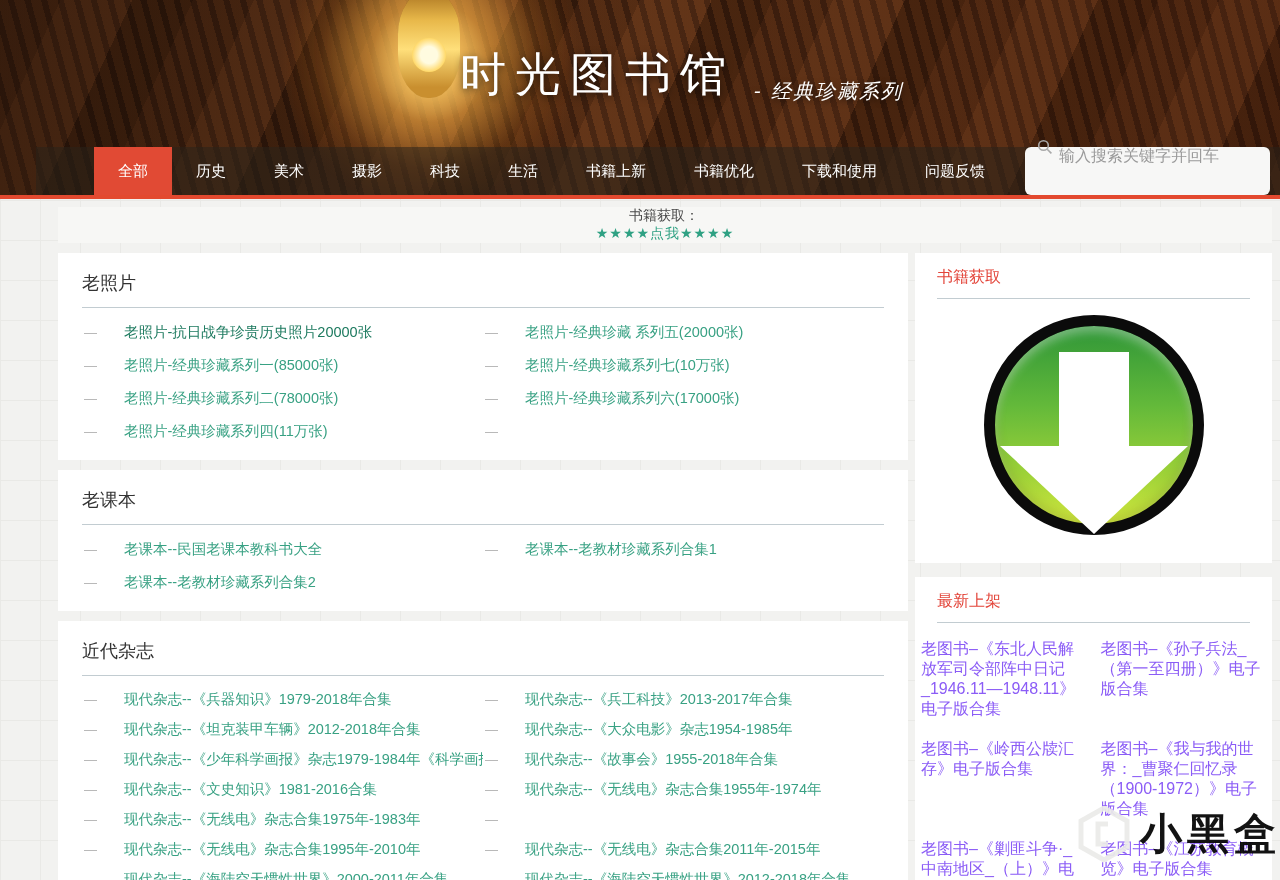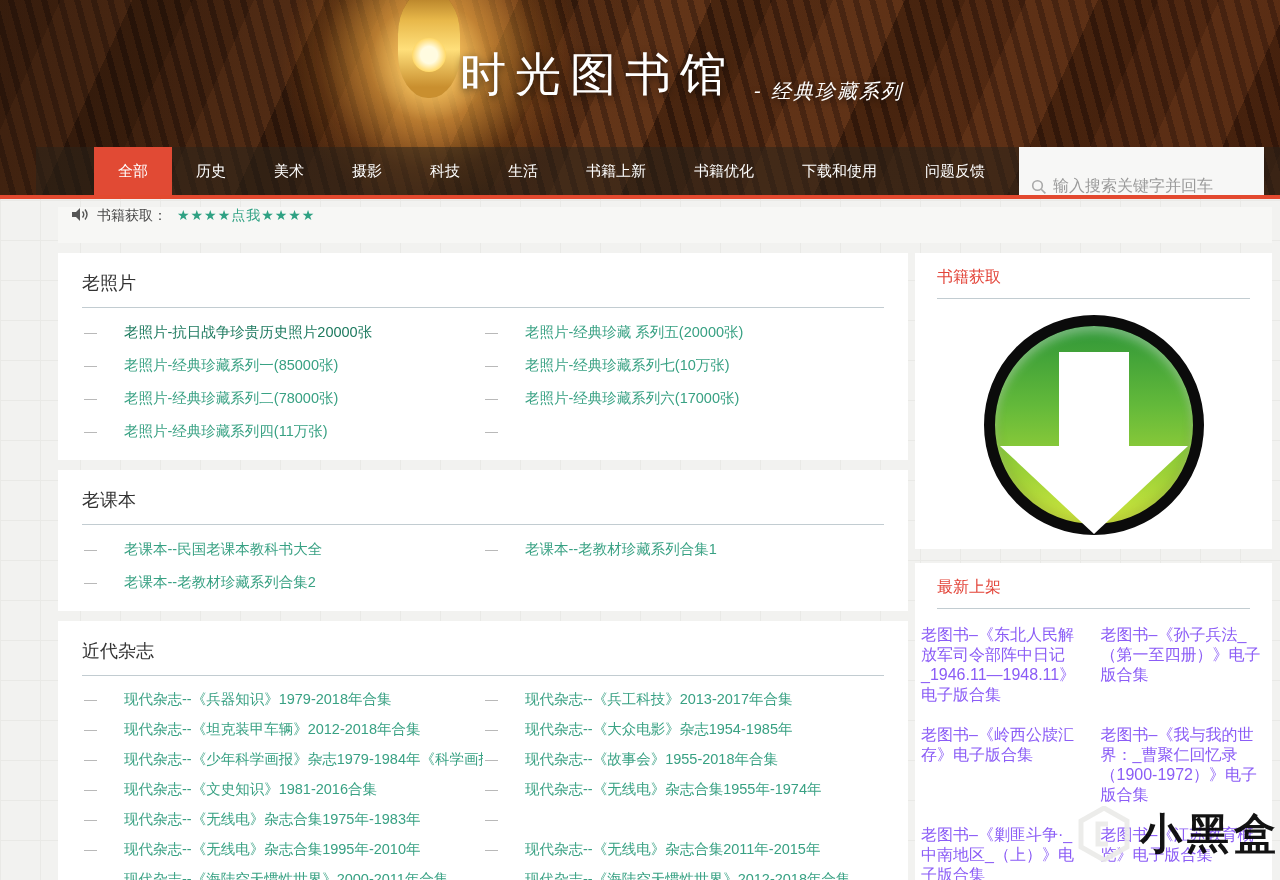--- a/index.html
+++ b/index.html
@@ -50,52 +50,52 @@
   .nav {
     position:absolute; left:0; right:0; bottom:0; height:48px;
     background:rgba(42,34,26,.55); display:flex; align-items:stretch; padding-left:58px;margin-left:36px;
   }
   .nav a {
     display:block; line-height:48px; padding:0 24px; color:#fff;
     font-size:15px; text-decoration:none; white-space:nowrap;
   }
   .nav a.active { background:#e14a34; }
   .searchbox {
-    position:absolute; right:16px; top:0; width:245px; height:48px;
-    background:#f7f7f6; display:flex; align-items:flex-end; padding:0 10px;
+    position:absolute; right:10px; top:0; width:245px; height:48px;
+    background:#f7f7f6; display:flex; align-items:flex-start; padding:0 10px;border-radius:6px;
   }
   .searchbox svg { flex:0 0 auto; margin:-8px 6px 0 2px; }
   .searchbox input {
     border:0; outline:0; background:transparent; width:100%;
     font-size:16px; color:#666; font-family:inherit;
   }
   .searchbox input::placeholder { color:#9a9a9a; }
   
   .announce {
     margin:8px 8px 0 58px; height:36px; background:#f7f7f5;
-    display:flex; padding:0 14px; font-size:14px; color:#4a4a4a;
+    display:flex; align-items:center; padding:0 14px; font-size:14px; color:#4a4a4a;flex-direction:column;
   }
   .announce .label { margin:0 10px 0 8px; }
   .announce a { color:#2fa183; text-decoration:none; letter-spacing:1px; }
   
   .wrap { display:flex; margin:10px 8px 0 58px; gap:7px; align-items:flex-start; }
   .main { width:850px; flex:0 0 850px; }
   .side { flex:1; }
   .card { background:#fff; margin-bottom:10px; padding:14px 24px 12px; }
   .card h3 { font-size:18px; color:#333; font-weight:normal; padding:4px 0 12px; }
   .card hr { border:0; border-top:1px solid #c2ccd1; margin-bottom:8px; }
   .cols { display:flex; }
   .cols ul { list-style:none; width:50%; }
   .cols li { height:33px; display:flex; align-items:center; overflow:hidden; white-space:nowrap; }
   .cols.tight li { height:30px; }
   .dash { color:#b0b0b0; font-size:13px; margin:0 12px 0 2px; flex:0 0 auto; }
   .cols a { color:#38a183; font-size:14.5px; text-decoration:none;margin-left:15px; }
   .cols a.visited { color:#1d7a5f; }
   
-  .widget { background:#fff; margin-bottom:14px; padding:14px 4px 14px; }
+  .widget { background:#fff; margin-bottom:14px; padding:14px 4px 28px; }
   .widget .head { padding:0 18px; }
   .widget .head h4 { color:#e3453a; font-size:16px; font-weight:normal; padding-bottom:10px; }
   .widget .head hr { border:0; border-top:1px solid #c2ccd1; }
   .dl-btn {
     display:block; width:220px; height:220px; margin:16px auto 0; border-radius:50%;
     background:linear-gradient(#2f9638, #63b93a 40%, #9ed238 75%, #d3e93e);
     border:11px solid #0b0b0b; position:relative; cursor:pointer;
     box-shadow:inset 0 6px 10px rgba(255,255,255,.35), inset 0 -4px 12px rgba(0,0,0,.15);
   }
   .dl-arrow-stem {

